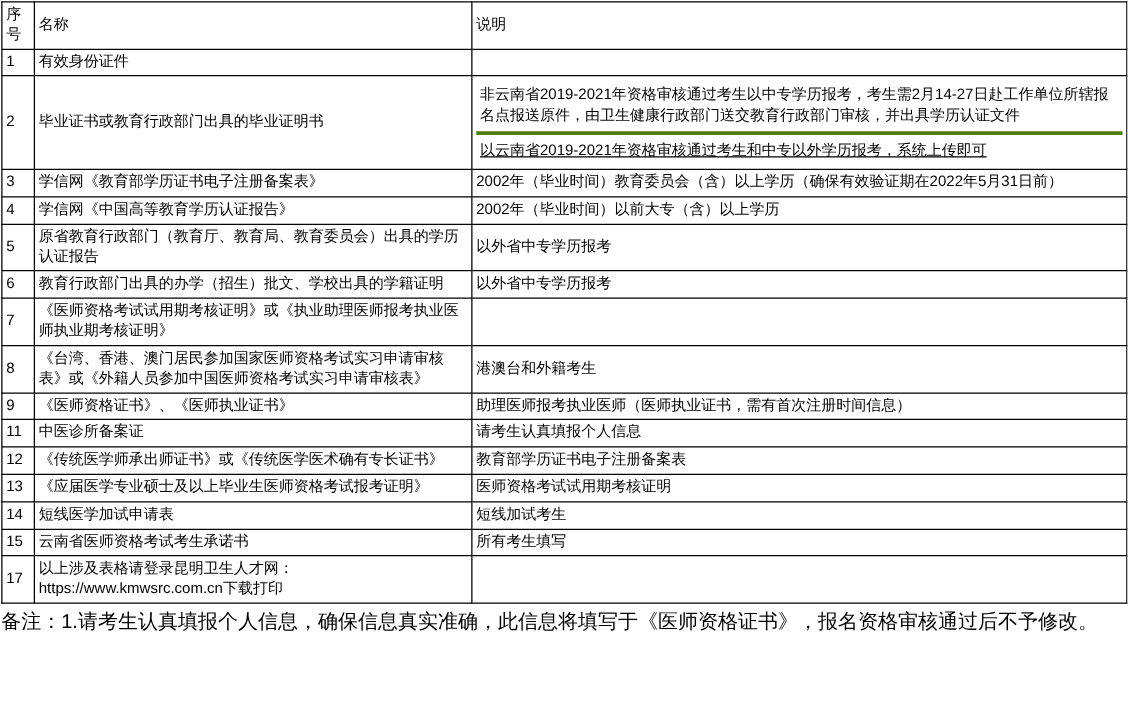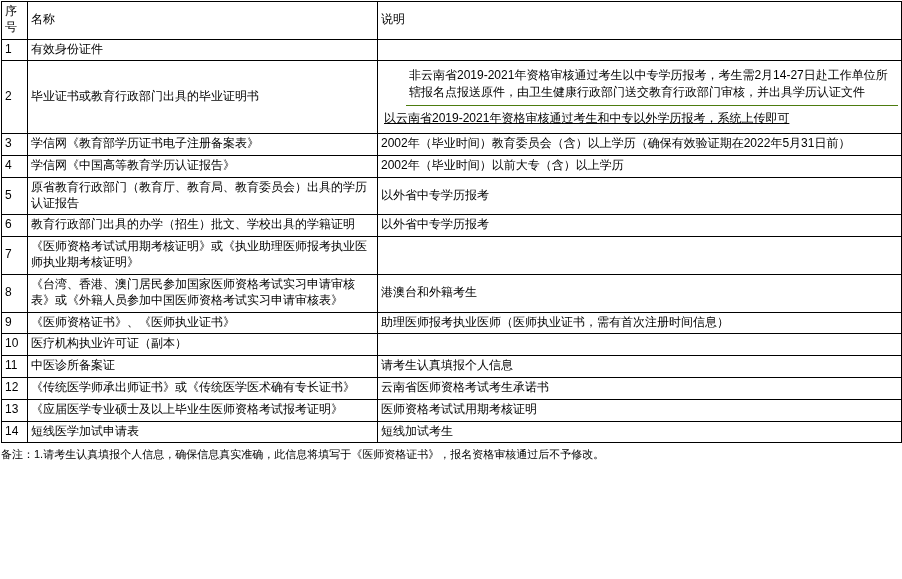--- a/index.html
+++ b/index.html
@@ -52,35 +52,34 @@
   td.name { }
   td.desc { }
   td.multi {
     padding-top: 3px;
     padding-bottom: 3px;
   }
   .sub-split {
     padding: 0;
   }
   .sub-split .row1 {
-    border-bottom: 1px solid #4d7c0f;
+    border-bottom: 3px solid #4d7c0f;
     padding: 4px 3px 5px 3px;
     line-height: 1.35;
-    margin-left: 25px;
   }
   .sub-split .row2 {
     padding: 4px 3px 4px 3px;
     line-height: 1.35;
     text-decoration: underline;
   }
   .note {
     width: 894px;
     margin-left: 1px;
     margin-top: 4px;
-    font-size: 11px;
+    font-size: 16px;
     line-height: 1.4;
   }
   .urlline {
     white-space: nowrap;
   }
 </style>
 </head>
 <body>
 
 <div class="doc">
@@ -150,51 +149,59 @@
         <td class="name multi">《台湾、香港、澳门居民参加国家医师资格考试实习申请审核表》或《外籍人员参加中国医师资格考试实习申请审核表》</td>
         <td class="desc">港澳台和外籍考生</td>
       </tr>
 
       <tr>
         <td class="idx">9</td>
         <td class="name">《医师资格证书》、《医师执业证书》</td>
         <td class="desc">助理医师报考执业医师（医师执业证书，需有首次注册时间信息）</td>
       </tr>
 
-      <tr>
-        <td class="idx">10</td>
-        <td class="name">医疗机构执业许可证（副本）</td>
-        <td class="desc"></td>
-      </tr>
 
       <tr>
         <td class="idx">11</td>
         <td class="name">中医诊所备案证</td>
         <td class="desc">请考生认真填报个人信息</td>
       </tr>
 
       <tr>
         <td class="idx">12</td>
         <td class="name">《传统医学师承出师证书》或《传统医学医术确有专长证书》</td>
-        <td class="desc">云南省医师资格考试考生承诺书</td>
+        <td class="desc">教育部学历证书电子注册备案表</td>
       </tr>
 
       <tr>
         <td class="idx">13</td>
         <td class="name">《应届医学专业硕士及以上毕业生医师资格考试报考证明》</td>
         <td class="desc">医师资格考试试用期考核证明</td>
       </tr>
 
       <tr>
         <td class="idx">14</td>
         <td class="name">短线医学加试申请表</td>
         <td class="desc">短线加试考生</td>
       </tr>
 
-
-
+      <tr>
+        <td class="idx">15</td>
+        <td class="name">云南省医师资格考试考生承诺书</td>
+        <td class="desc">所有考生填写</td>
+      </tr>
+
+
+      <tr>
+        <td class="idx">17</td>
+        <td class="name multi">
+          <div>以上涉及表格请登录昆明卫生人才网：</div>
+          <div class="urlline">https://www.kmwsrc.com.cn下载打印</div>
+        </td>
+        <td class="desc"></td>
+      </tr>
 
     </tbody>
   </table>
 
   <div class="note">备注：1.请考生认真填报个人信息，确保信息真实准确，此信息将填写于《医师资格证书》，报名资格审核通过后不予修改。</div>
 
 </div>
 
 </body></html>

